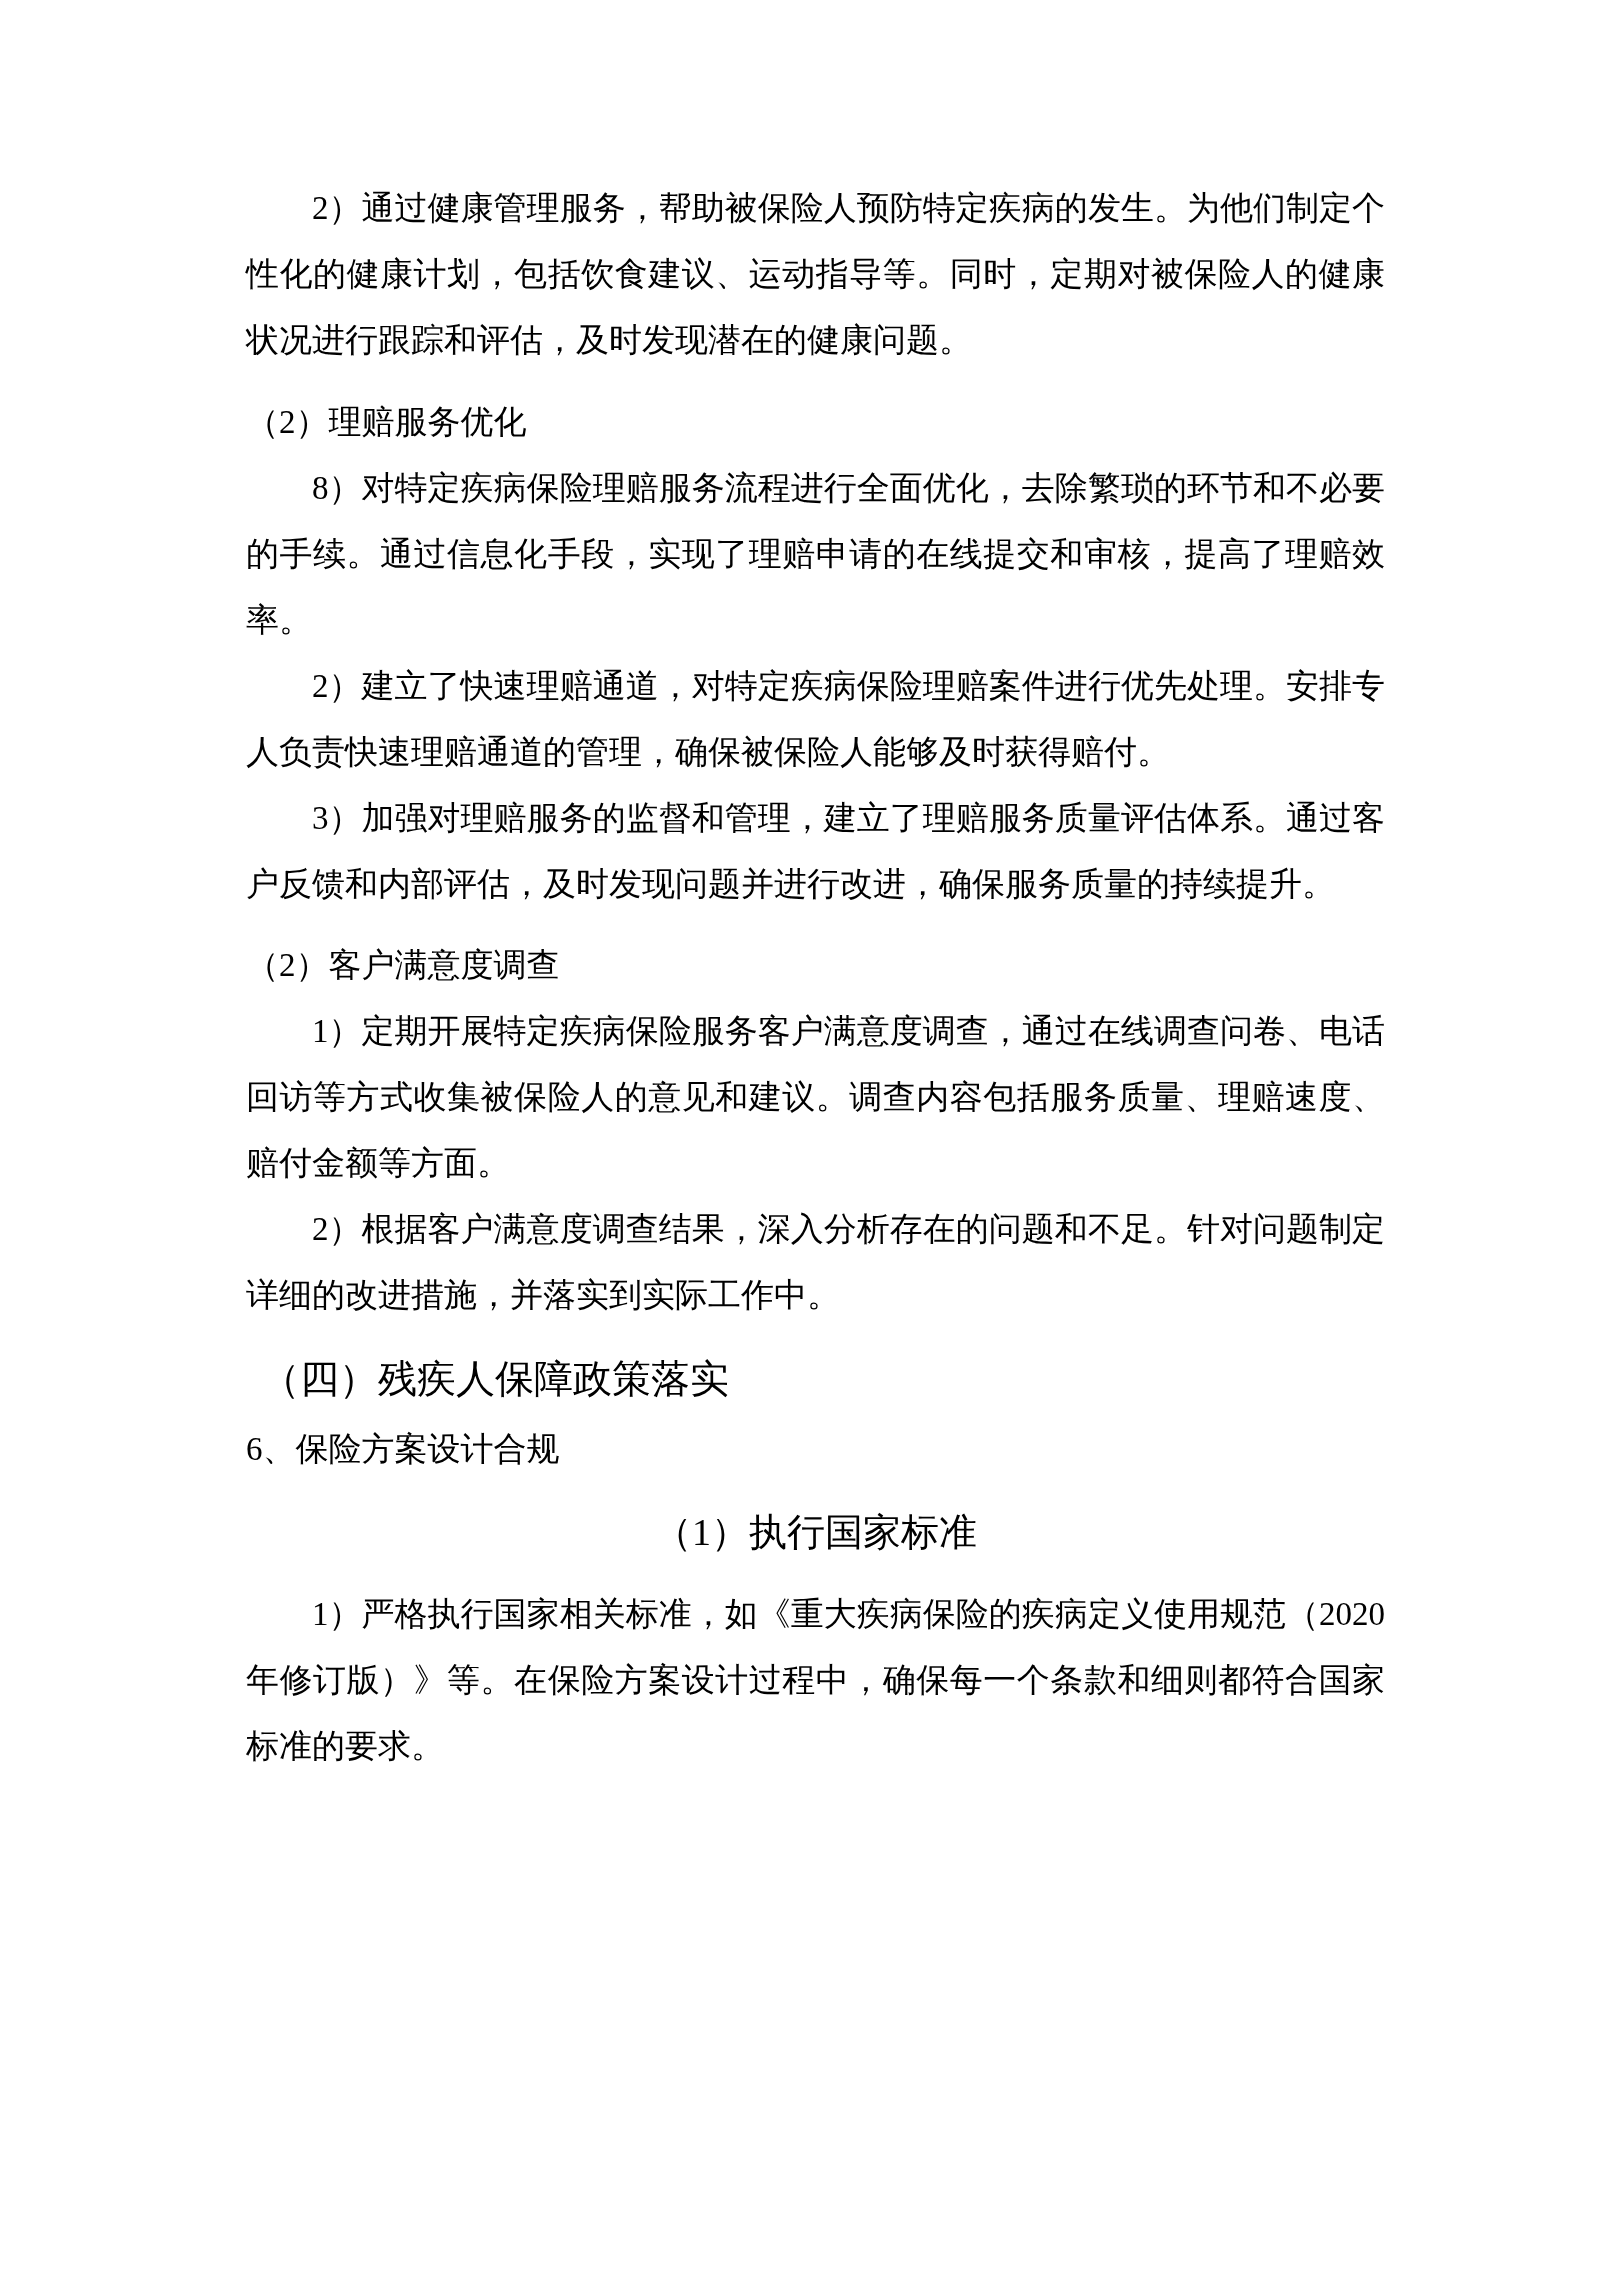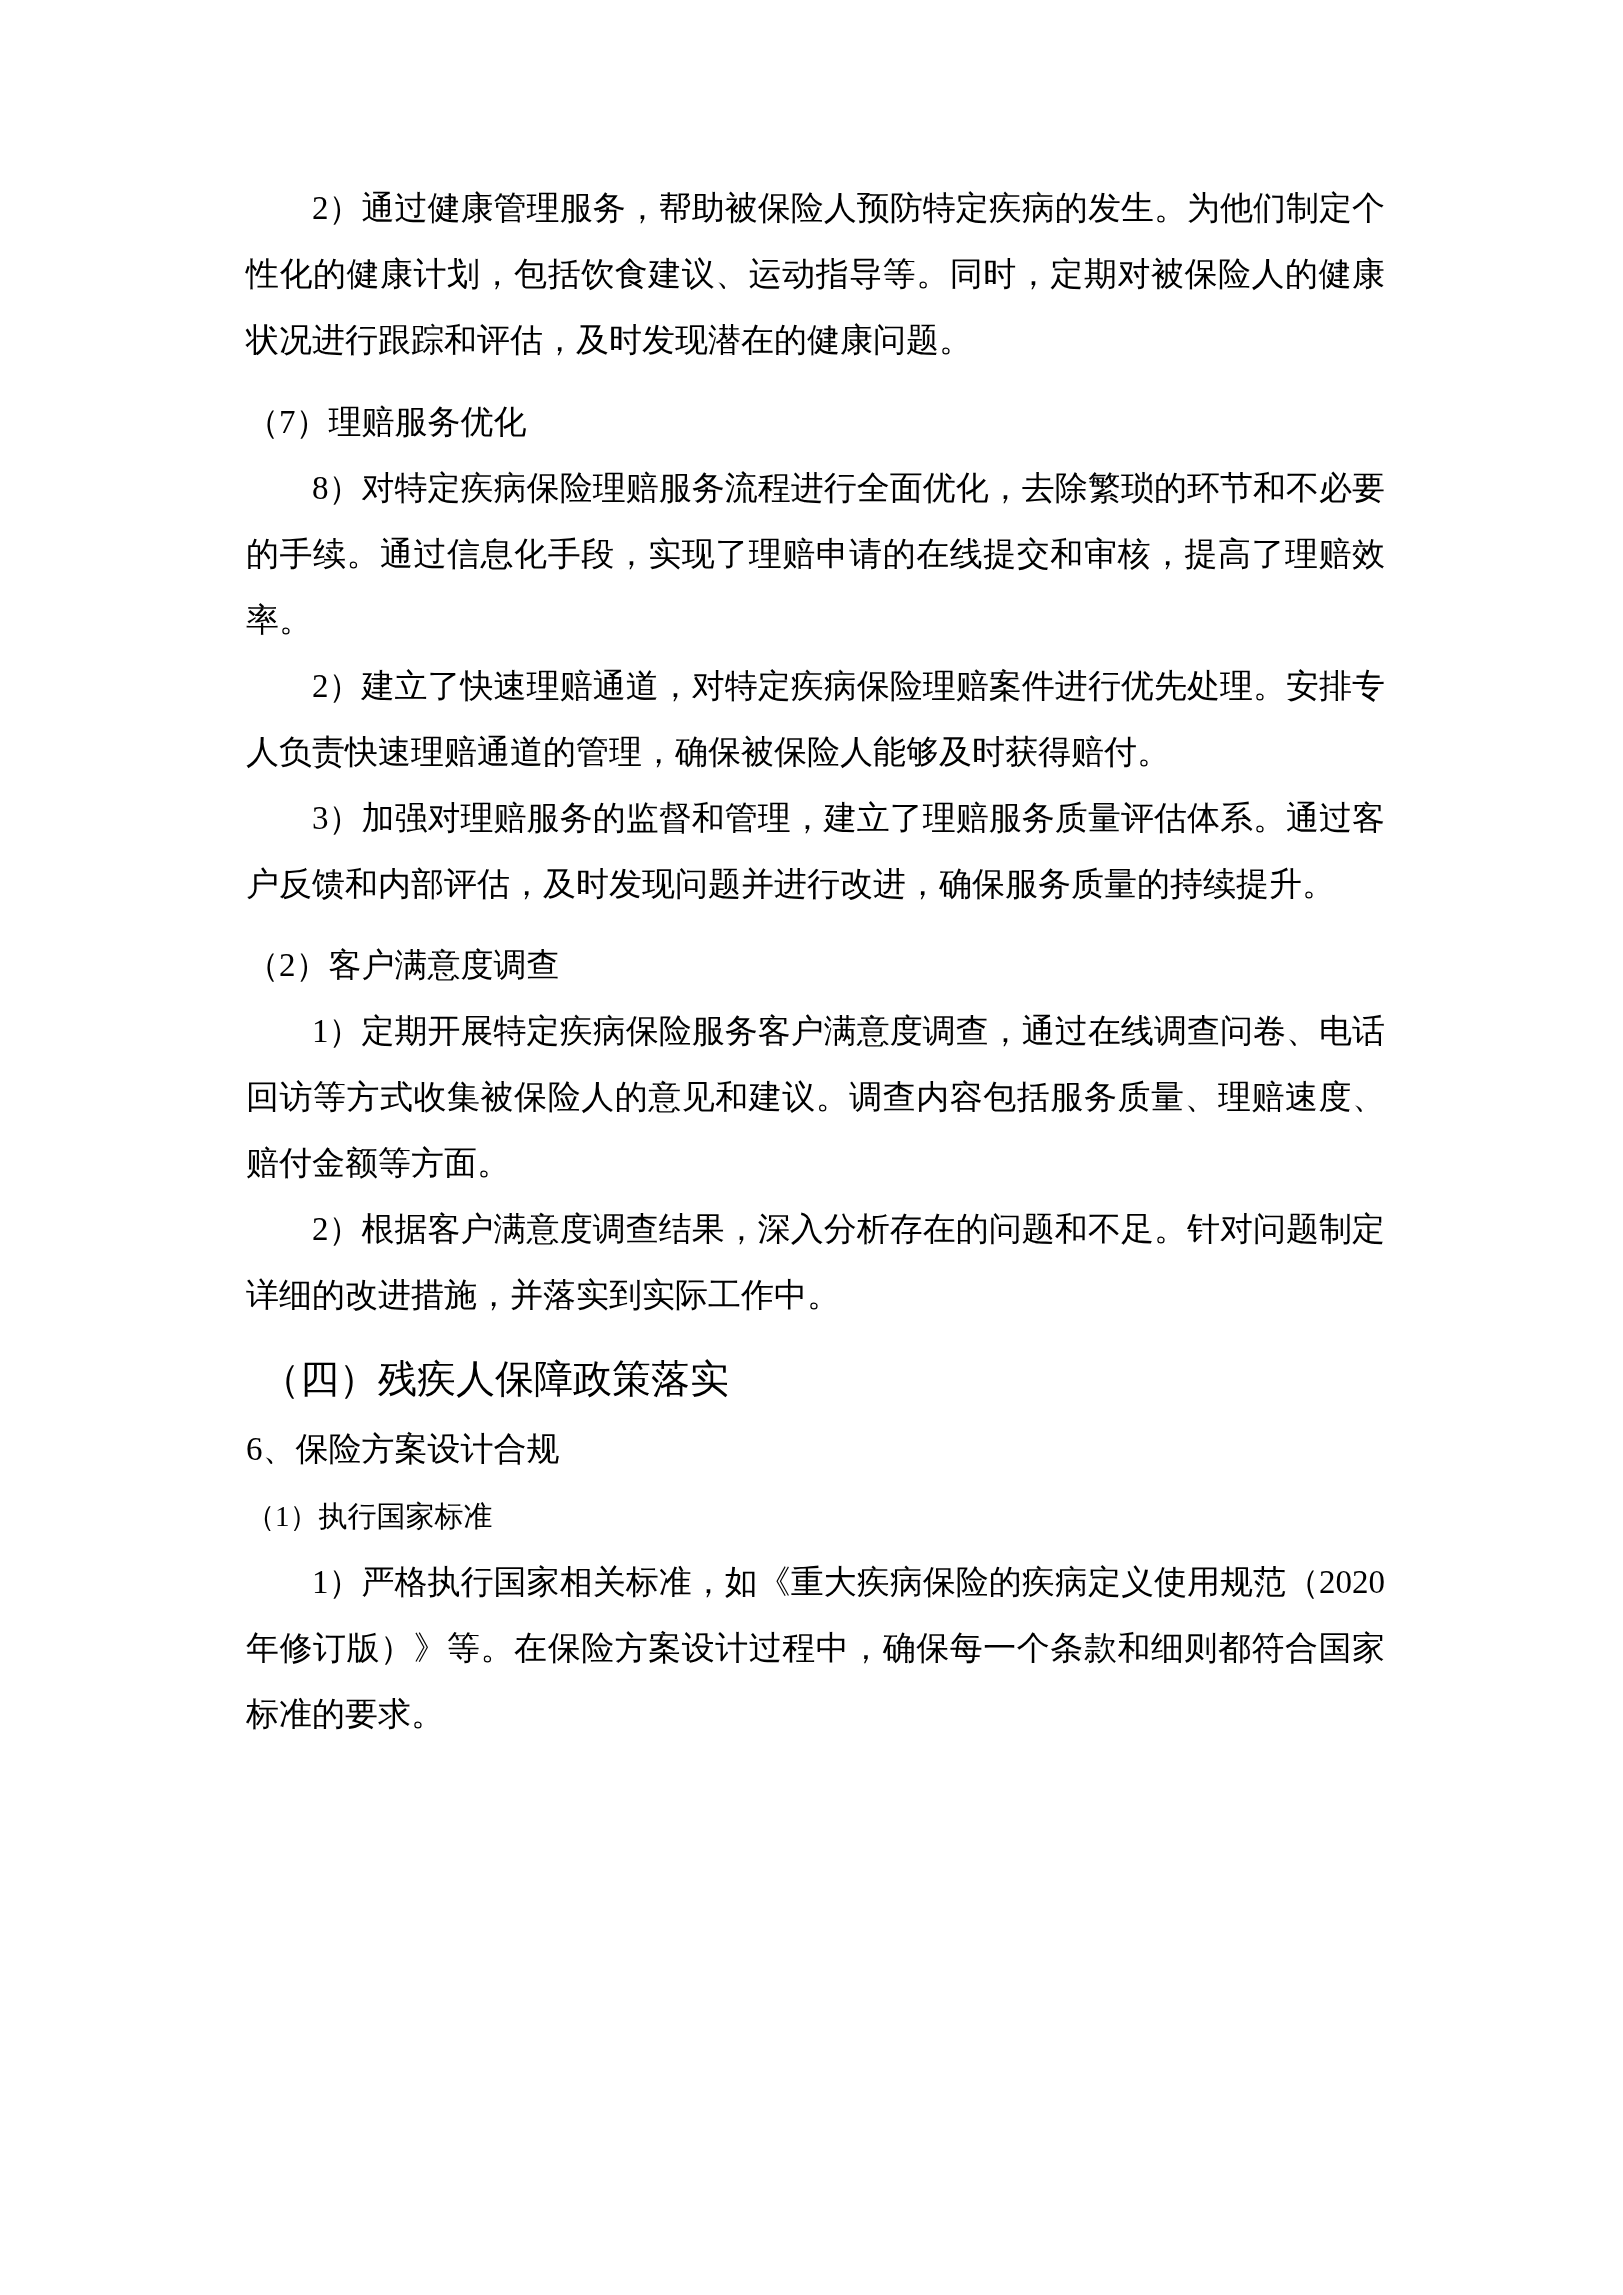--- a/index.html
+++ b/index.html
@@ -49,33 +49,34 @@
   }
   
   .subhead2 {
     margin: 0;
     font-size: 33px;
     line-height: 67px;
     font-weight: normal;
   }
   
   .subhead3 {
-    margin: 0;
-    font-size: 29px;
+    margin: 16px;
+    font-size: 38px;
     line-height: 66px;
     font-weight: normal;
+    text-align: center;
   }
 </style>
 </head>
 <body>
 
 <div class="page">
   <div class="content">
     <p class="para">2）通过健康管理服务，帮助被保险人预防特定疾病的发生。为他们制定个性化的健康计划，包括饮食建议、运动指导等。同时，定期对被保险人的健康状况进行跟踪和评估，及时发现潜在的健康问题。</p>
-    <p class="subhead">（7）理赔服务优化</p>
+    <p class="subhead">（2）理赔服务优化</p>
     <p class="para">8）对特定疾病保险理赔服务流程进行全面优化，去除繁琐的环节和不必要的手续。通过信息化手段，实现了理赔申请的在线提交和审核，提高了理赔效率。</p>
     <p class="para">2）建立了快速理赔通道，对特定疾病保险理赔案件进行优先处理。安排专人负责快速理赔通道的管理，确保被保险人能够及时获得赔付。</p>
     <p class="para">3）加强对理赔服务的监督和管理，建立了理赔服务质量评估体系。通过客户反馈和内部评估，及时发现问题并进行改进，确保服务质量的持续提升。</p>
     <p class="subhead">（2）客户满意度调查</p>
     <p class="para">1）定期开展特定疾病保险服务客户满意度调查，通过在线调查问卷、电话回访等方式收集被保险人的意见和建议。调查内容包括服务质量、理赔速度、赔付金额等方面。</p>
     <p class="para">2）根据客户满意度调查结果，深入分析存在的问题和不足。针对问题制定详细的改进措施，并落实到实际工作中。</p>
     <h2 class="heading1">（四）残疾人保障政策落实</h2>
     <p class="subhead2">6、保险方案设计合规</p>
     <p class="subhead3">（1）执行国家标准</p>
     <p class="para">1）严格执行国家相关标准，如《重大疾病保险的疾病定义使用规范（2020年修订版）》等。在保险方案设计过程中，确保每一个条款和细则都符合国家标准的要求。</p>

